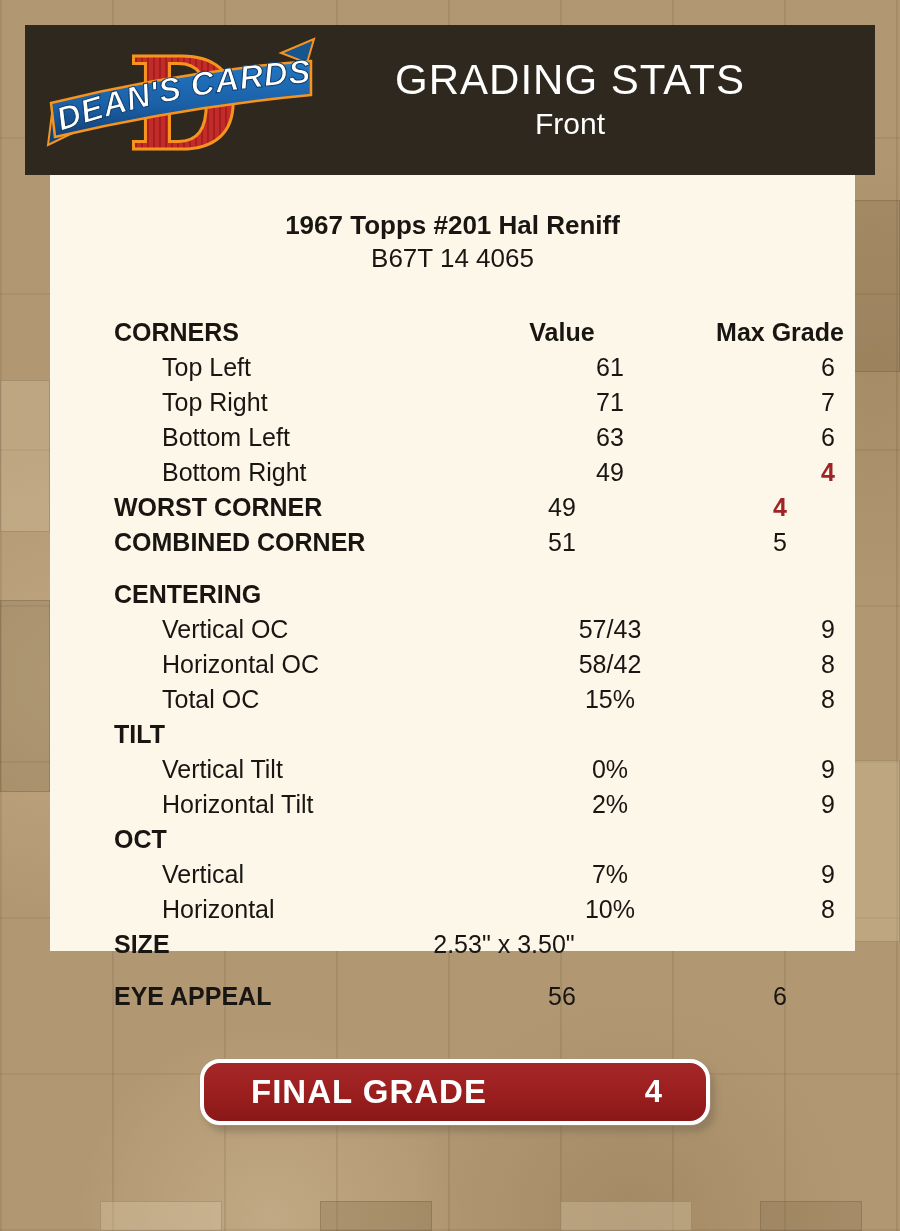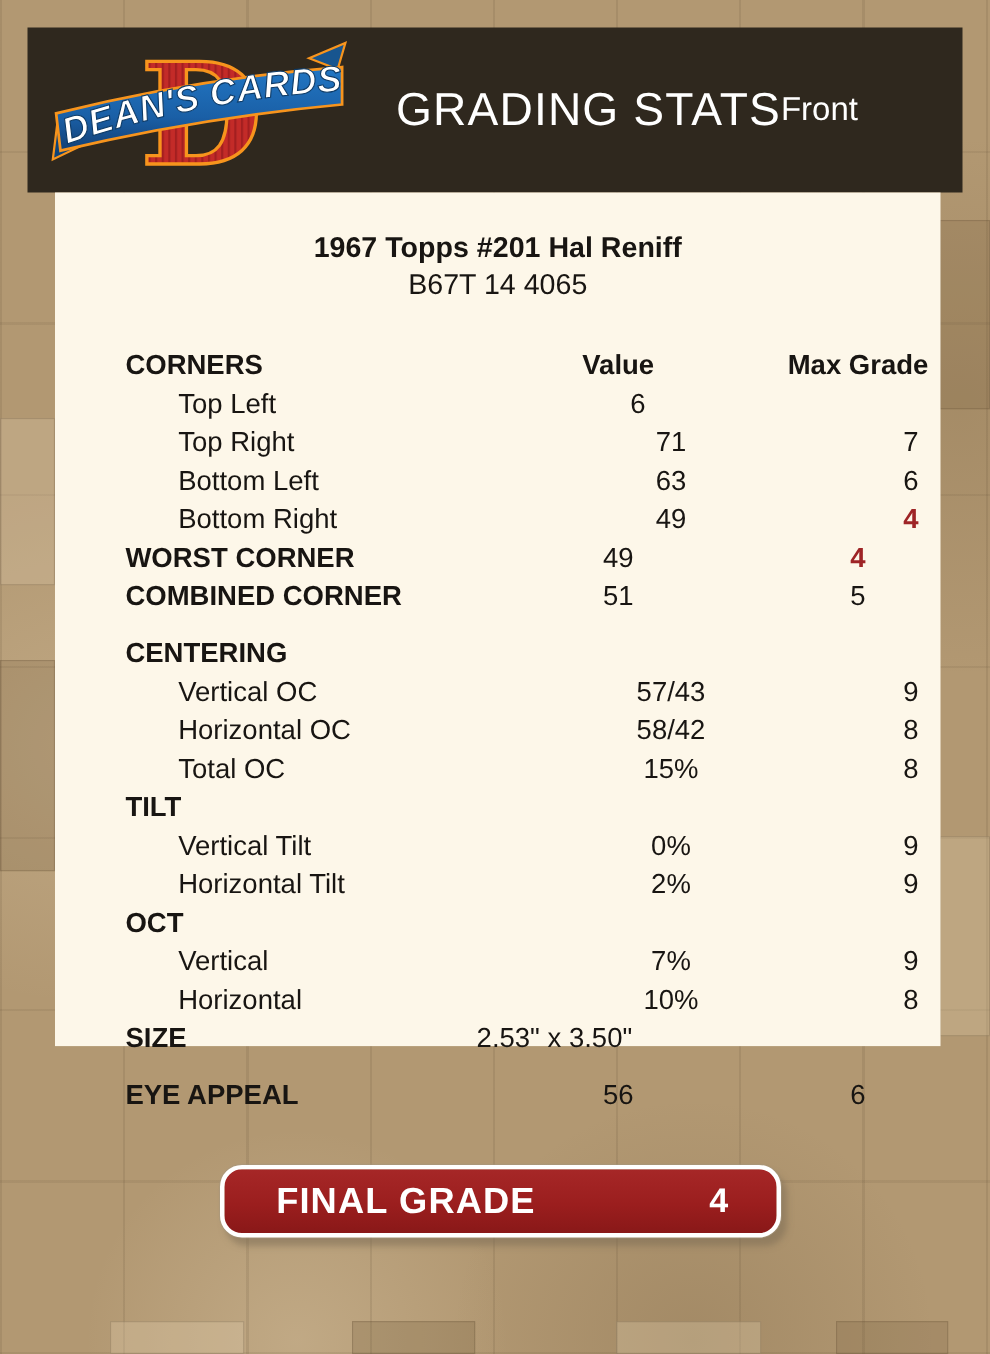--- a/index.html
+++ b/index.html
@@ -29,21 +29,21 @@
       radial-gradient(circle at 70% 99%, rgba(110,88,58,.22), rgba(0,0,0,0) 16%);
   }
   .bg-card{position:absolute;border:1px solid rgba(90,72,48,.25);}
   
   .header-bar{
     position:absolute;left:25px;top:25px;width:850px;height:150px;
     background:var(--header-bg);
   }
   .logo{position:absolute;left:20px;top:6px;width:272px;height:140px;}
   .header-text{position:absolute;left:270px;right:30px;top:0;height:150px;
-    display:flex;flex-direction:row;justify-content:center;align-items:center;
+    display:flex;flex-direction:column;justify-content:center;align-items:center;
     color:#fff;text-align:center;}
   .header-title{font-size:42px;line-height:48px;letter-spacing:1px;font-weight:400;}
   .header-subtitle{font-size:30px;line-height:40px;font-weight:400;}
   
   .panel{
     position:absolute;left:50px;top:175px;width:805px;height:776px;
     background:var(--panel-bg);color:var(--text-dark);
   }
   .card-heading{padding-top:34px;text-align:center;}
   .card-title{font-size:26px;font-weight:bold;line-height:33px;}
@@ -123,20 +123,21 @@
 
     <div class="stats-table">
       <div class="row head">
         <div class="c-label">CORNERS</div>
         <div class="c-value">Value</div>
         <div class="c-max">Max Grade</div>
       </div>
       <div>
           <div class="row">
     <div class="c-label indent">Top Left</div>
+    <div class="c-value">61</div>
     <div class="c-max">6</div>
   </div>
           <div class="row">
     <div class="c-label indent">Top Right</div>
     <div class="c-value">71</div>
     <div class="c-max">7</div>
   </div>
           <div class="row">
     <div class="c-label indent">Bottom Left</div>
     <div class="c-value">63</div>

